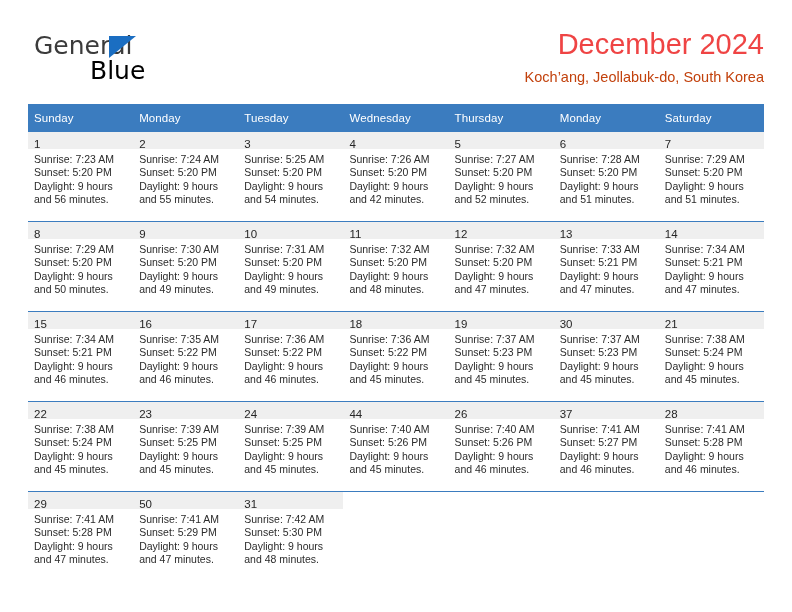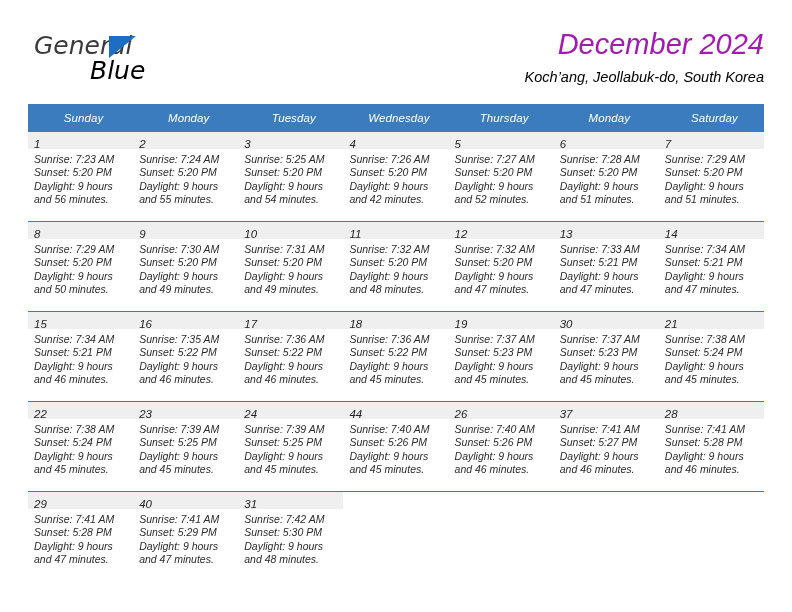--- a/index.html
+++ b/index.html
@@ -12,21 +12,20 @@
     height: 612px;
     font-family: "Liberation Sans", sans-serif;
     color: #222222;
     overflow: hidden;
   }
   .page {
     position: relative;
     width: 792px;
     height: 612px;
     box-sizing: border-box;
-    font-style: italic;
   }
 
   
   .header {
     position: absolute;
     left: 28px;
     top: 26px;
     right: 28px;
     height: 68px;
   }
@@ -70,28 +69,28 @@
 
   .titles {
     position: absolute;
     right: 0;
     top: 0;
     text-align: right;
   }
   .month-title {
     font-size: 29px;
     font-weight: 400;
-    color: #a21caf;
+    color: #ef4444;
     line-height: 36px;
     white-space: nowrap;
   }
   .location-title {
     font-size: 14.5px;
     font-weight: 400;
-    color: #000000;
+    color: #c2410c;
     line-height: 22px;
     margin-top: 4px;
     white-space: nowrap;
     margin-left: 20px;
   }
 
   
   .calendar {
     position: absolute;
     left: 28px;
@@ -100,21 +99,21 @@
     border-collapse: collapse;
     table-layout: fixed;
   }
   .calendar col { width: 105.14px; }
 
   thead th {
     background: #3b7cbf;
     color: #ffffff;
     font-size: 11.5px;
     font-weight: 400;
-    text-align: center;
+    text-align: left;
     padding: 5px 0 5px 6px;
     height: 18px;
     vertical-align: middle;
     letter-spacing: 0.1px;
   }
 
   tbody tr.week-row > td {
     vertical-align: top;
     padding: 0;
     border-top: 1px solid #3b7cbf;
@@ -519,21 +518,21 @@
               <div class="details">
                 <div class="line">Sunrise: 7:41 AM</div>
                 <div class="line">Sunset: 5:28 PM</div>
                 <div class="line">Daylight: 9 hours</div>
                 <div class="line">and 47 minutes.</div>
               </div>
             </div>
           </td>
           <td>
             <div class="daycell filled">
-              <div class="daynum-strip"><span class="daynum">40</span></div>
+              <div class="daynum-strip"><span class="daynum">50</span></div>
               <div class="details">
                 <div class="line">Sunrise: 7:41 AM</div>
                 <div class="line">Sunset: 5:29 PM</div>
                 <div class="line">Daylight: 9 hours</div>
                 <div class="line">and 47 minutes.</div>
               </div>
             </div>
           </td>
           <td>
             <div class="daycell filled">

